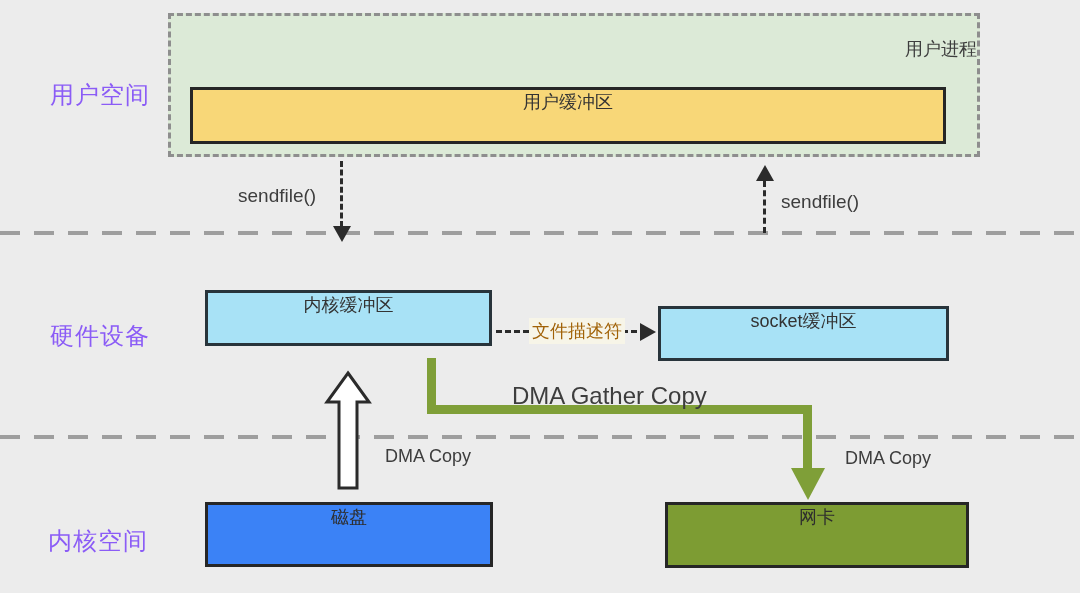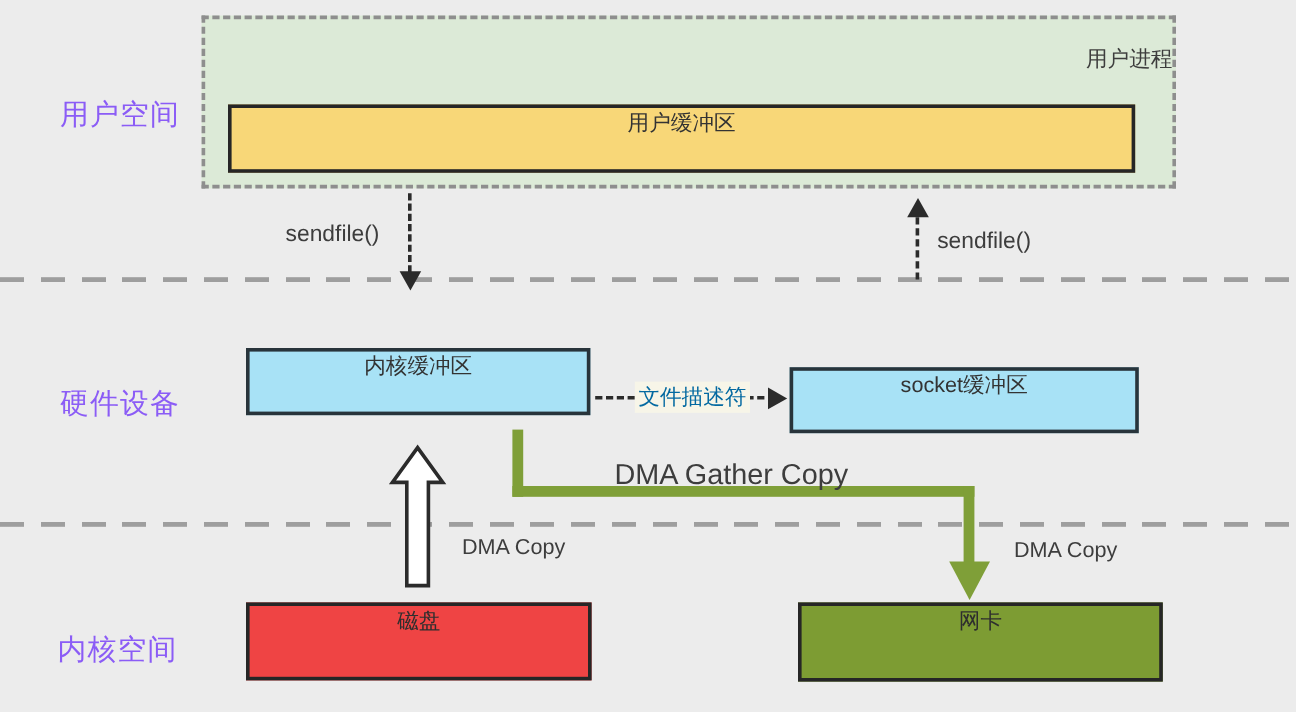--- a/index.html
+++ b/index.html
@@ -38,21 +38,21 @@
   }
 
   
   .box {
     position:absolute; display:flex; align-items:flex-start; justify-content:center;
     font-size:18px; color:#333;
   }
   .user-buffer  { left:190px; top:87px;  width:756px; height:57px; background:#f8d778; border:3px solid #262626; }
   .kernel-buffer{ left:205px; top:290px; width:287px; height:56px; background:#a8e2f6; border:3px solid #28343b; }
   .socket-buffer{ left:658px; top:306px; width:291px; height:55px; background:#a8e2f6; border:3px solid #28343b; }
-  .disk-box     { left:205px; top:502px; width:288px; height:65px; background:#ef4444; border:3px solid #262626; color:#2e2e2e; }
+  .disk-box     { left:205px; top:502px; width:288px; height:65px; background:#3b82f6; border:3px solid #262626; color:#2e2e2e; }
   .nic-box      { left:665px; top:502px; width:304px; height:66px; background:#7d9c33; border:3px solid #262626; color:#2e2e2e; }
 
   
   .dash-v { position:absolute; width:0; border-left:3px dashed #2b2b2b; }
   .sendfile-left-line  { left:340px; top:161px; height:66px; }
   .sendfile-right-line { left:763px; top:181px; height:52px; }
   .tri-down { position:absolute; width:0; height:0;
     border-left:9px solid transparent; border-right:9px solid transparent; border-top:16px solid #2b2b2b; }
   .tri-up { position:absolute; width:0; height:0;
     border-left:9px solid transparent; border-right:9px solid transparent; border-bottom:16px solid #2b2b2b; }
@@ -61,21 +61,21 @@
   .flow-label { position:absolute; font-size:19px; color:#3d3d3d; white-space:nowrap; }
   .sendfile-left-label  { left:238px; top:185px; }
   .sendfile-right-label { left:781px; top:191px; }
 
   
   .fd-line { position:absolute; left:496px; top:330px; width:150px; height:0; border-top:3px dashed #2b2b2b; }
   .fd-head { position:absolute; left:640px; top:323px; width:0; height:0;
     border-top:9px solid transparent; border-bottom:9px solid transparent; border-left:16px solid #2b2b2b; }
   .fd-label {
     position:absolute; left:577px; top:331px; transform:translate(-50%,-50%);
-    background:#f7f5e8; padding:1px 3px; font-size:18px; color:#0369a1; white-space:nowrap;
+    background:#f7f5e8; padding:1px 3px; font-size:18px; color:#a16207; white-space:nowrap;
   }
 
   
   .green-seg { position:absolute; background:#7f9f38; }
   .g-v1 { left:427px; top:358px; width:9px; height:56px; }
   .g-h  { left:427px; top:405px; width:385px; height:9px; }
   .g-v2 { left:803px; top:405px; width:9px; height:65px; }
   .g-head { position:absolute; left:791px; top:468px; width:0; height:0;
     border-left:17px solid transparent; border-right:17px solid transparent; border-top:32px solid #7f9f38; }
 

